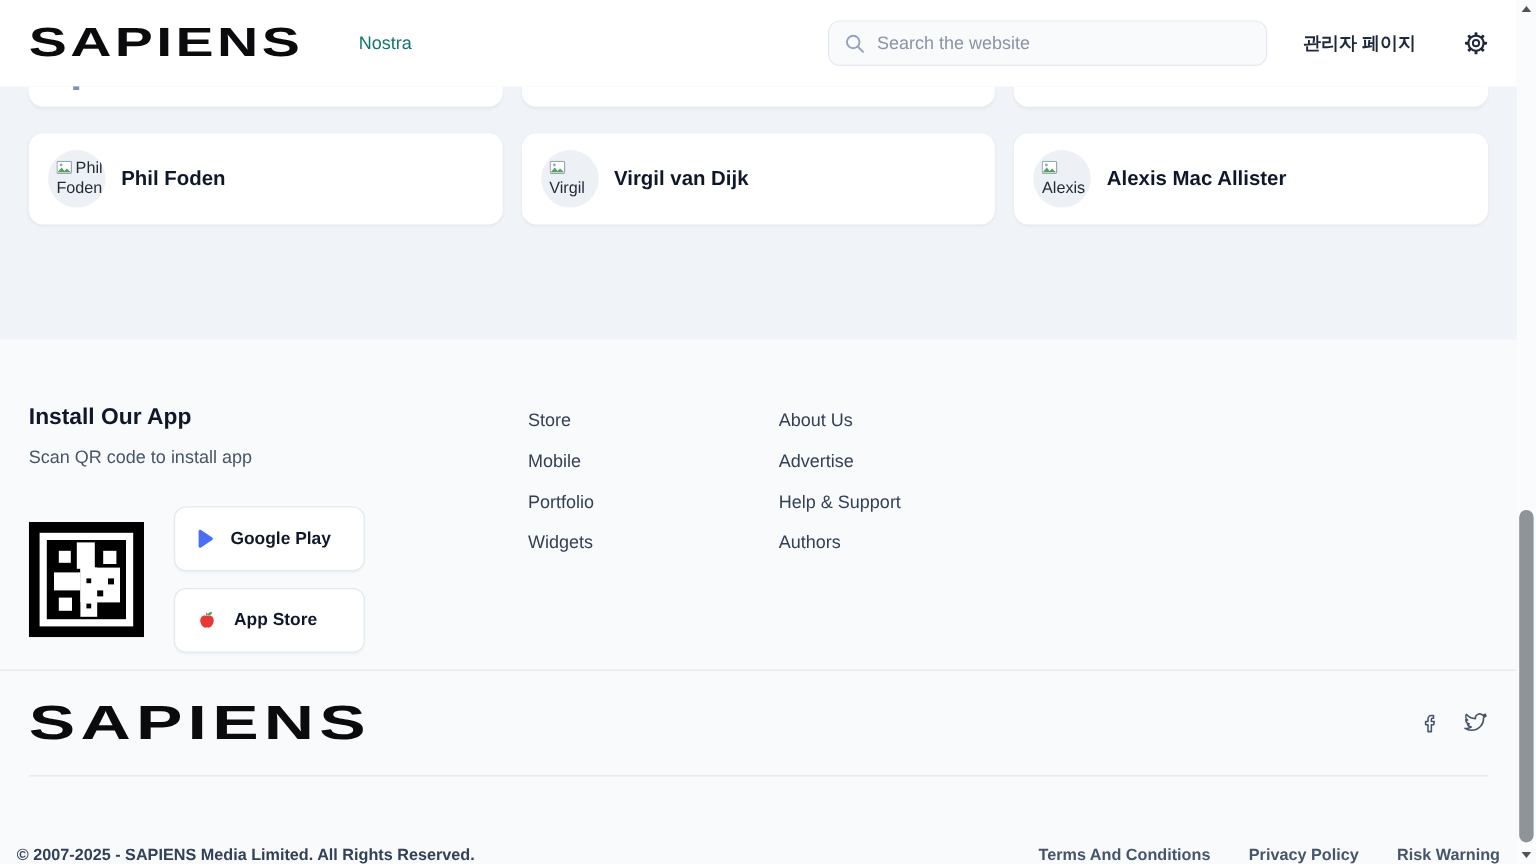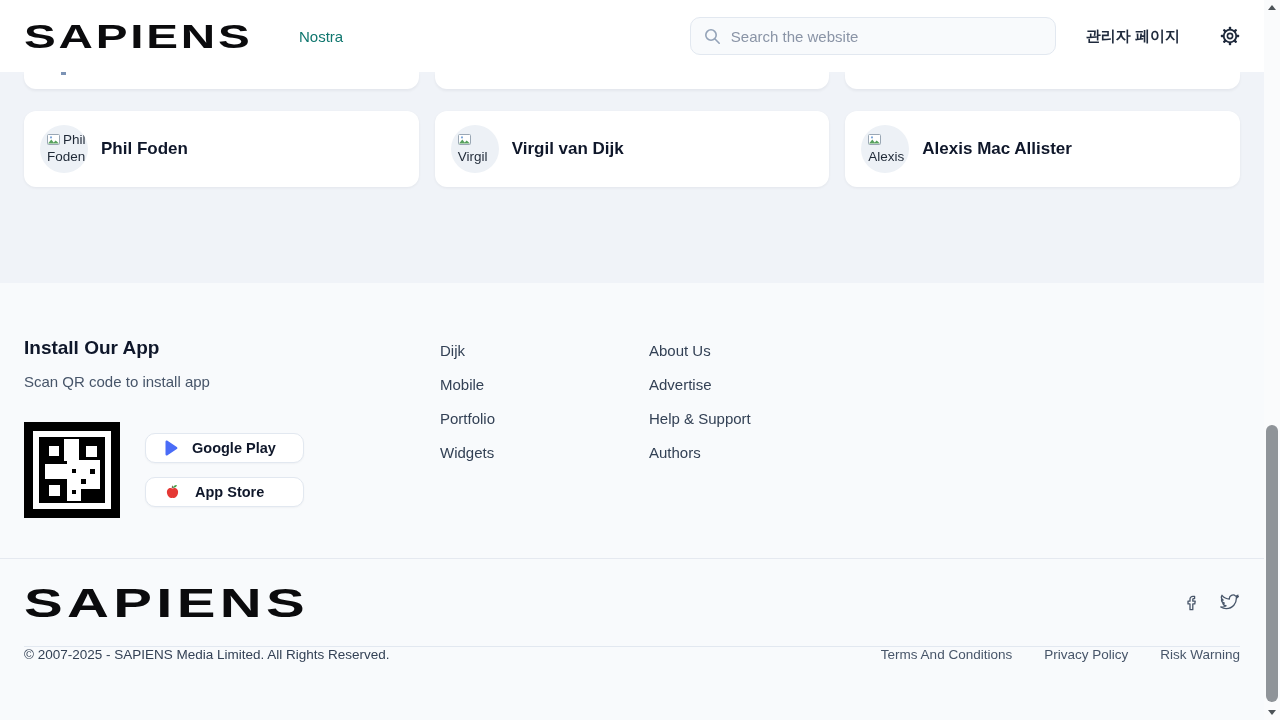--- a/index.html
+++ b/index.html
@@ -44,40 +44,40 @@
   .card-name{margin-left:13px;font-size:17px;font-weight:600;color:#0f172a;}
 
   
   .footer-top{background:#f8fafc;padding:54px 24px 0;height:221px;display:flex;}
   .install{width:416px;}
   .install h3{margin:0;font-size:19px;font-weight:700;color:#0f172a;}
   .install p{margin:14px 0 0;font-size:15px;color:#475569;}
   .install-row{display:flex;align-items:center;margin-top:32px;}
   .qr{width:96px;height:96px;display:block;}
   .store-buttons{margin-left:25px;display:flex;flex-direction:column;gap:14px;}
-  .store-btn{width:159px;height:30px;background:#fff;border:1px solid #e2e8f0;
+  .store-btn{width:159px;height:54px;background:#fff;border:1px solid #e2e8f0;
     border-radius:10px;display:flex;align-items:center;gap:14px;
     padding:0 0 0 18px;box-sizing:border-box;font-size:14.5px;font-weight:600;
     color:#0f172a;cursor:pointer;box-shadow:0 1px 2px rgba(15,23,42,.04);
     font-family:inherit;}
   .fnav{width:209px;padding-top:5px;}
   .fnav a{display:block;font-size:15px;color:#334155;text-decoration:none;
     margin-bottom:17px;cursor:pointer;}
 
   
   .footer-bottom{background:#f8fafc;border-top:1px solid #e5e9f0;}
   .brand-row{display:flex;align-items:center;justify-content:space-between;
     padding:22px 24px;height:43px;box-sizing:content-box;}
   .logo-wrap-lg{width:340px;}
   .logo-lg{font-size:40px;letter-spacing:3px;transform:scaleX(1.45);}
   .socials{display:flex;gap:18px;align-items:center;}
   .socials span{display:flex;cursor:pointer;}
   .hr{border-top:1px solid #e2e8f0;margin:0 24px;}
-  .legal-row{display:flex;align-items:flex-start;justify-content:space-between;
-    padding:0 24px;height:73px;}
+  .legal-row{display:flex;align-items:flex-end;justify-content:space-between;
+    padding:0 14px;height:73px;font-weight:bold;}
   .copyright{font-size:13.5px;color:#334155;}
   .legal-links{display:flex;gap:32px;}
   .legal-links a{font-size:13.5px;color:#475569;text-decoration:none;cursor:pointer;}
 
   
   .scrollbar{position:absolute;right:0;top:0;width:16px;height:720px;
     background:#fafbfc;z-index:50;}
   .sb-up{position:absolute;top:5px;left:4px;width:0;height:0;
     border-left:4px solid transparent;border-right:4px solid transparent;
     border-bottom:5px solid #4d5358;cursor:pointer;}
@@ -219,21 +219,21 @@
               </svg>
             </span>
             <span>App Store</span>
           </button>
         </div>
 
       </div>
     </div>
 
     <div class="fnav">
-      <a>Dijk</a>
+      <a>Store</a>
       <a>Mobile</a>
       <a>Portfolio</a>
       <a>Widgets</a>
     </div>
 
     <div class="fnav">
       <a>About Us</a>
       <a>Advertise</a>
       <a>Help &amp; Support</a>
       <a>Authors</a>

